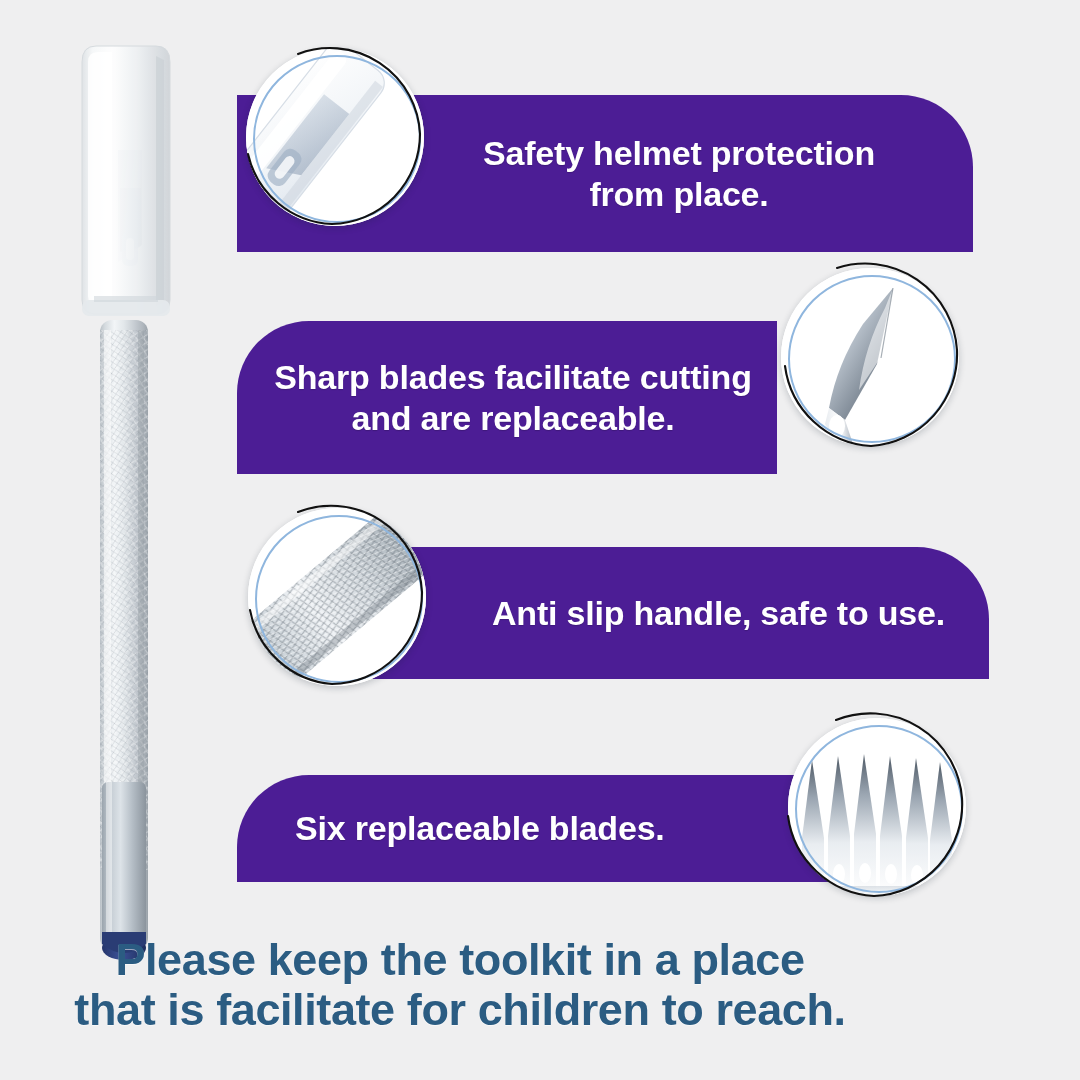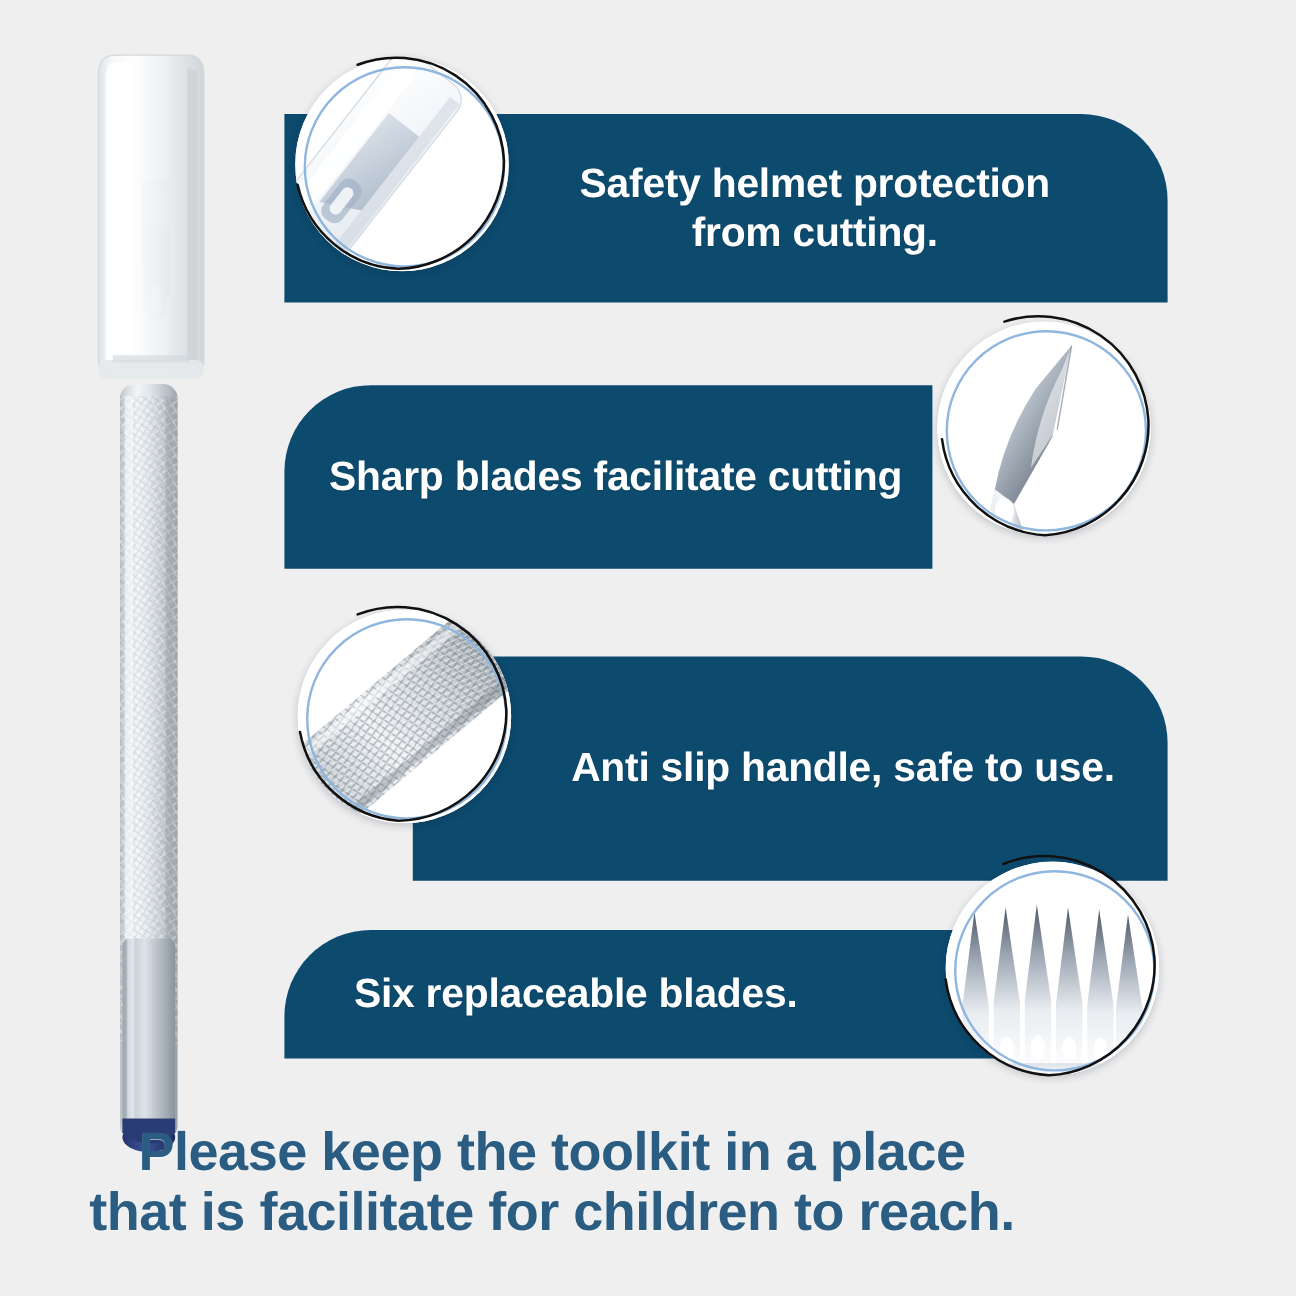--- a/index.html
+++ b/index.html
@@ -12,21 +12,21 @@
     position:relative;
   }
   #stage{position:absolute;inset:0;width:1080px;height:1080px;}
 
   
   .product{position:absolute;left:0;top:0;width:230px;height:1000px;}
 
   
   .banner{
     position:absolute;
-    background:#0c4a6e;
+    background:#4c1d95;
     display:flex;
     align-items:center;
     box-sizing:border-box;
   }
   .banner .btxt{
     color:#ffffff;
     font-weight:bold;
     font-size:34px;
     line-height:1.18;
     letter-spacing:-0.2px;
@@ -36,21 +36,21 @@
 
   
   .b1{left:237px;top:95px;width:736px;height:157px;border-radius:0 72px 0 0;}
   .b1 .btxt{text-align:center;padding-left:170px;padding-right:22px;}
 
   
   .b2{left:237px;top:321px;width:540px;height:153px;border-radius:72px 0 0 0;}
   .b2 .btxt{text-align:center;padding-left:22px;padding-right:10px;}
 
   
-  .b3{left:344px;top:547px;width:629px;height:187px;border-radius:0 72px 0 0;}
+  .b3{left:360px;top:547px;width:629px;height:132px;border-radius:0 72px 0 0;}
   .b3 .btxt{text-align:center;padding-left:110px;padding-right:22px;}
 
   
   .b4{left:237px;top:775px;width:640px;height:107px;border-radius:72px 0 0 0;}
   .b4 .btxt{text-align:left;padding-left:58px;padding-right:10px;}
 
   
   .mag{position:absolute;width:190px;height:190px;}
   .mag .disc{
     position:absolute;left:6px;top:6px;width:178px;height:178px;
@@ -163,21 +163,21 @@
       <path d="M88 62 Q88 52 98 52 L112 52 L112 306 L98 306 Q88 306 88 296 Z" fill="#ffffff" opacity=".82"></path>
       <path d="M156 56 L164 60 L164 302 L156 306 Z" fill="#c9cfd4" opacity=".65"></path>
       <rect x="82" y="300" width="88" height="16" rx="7" fill="#e5e9ec" opacity=".95"></rect>
       <rect x="94" y="296" width="64" height="6" fill="#cfd5da" opacity=".6"></rect>
     </svg>
   </div>
 
   <div class="banner b1">
     <div class="btxt">
       <span>Safety helmet protection</span><br>
-      <span>from cutting.</span>
+      <span>from place.</span>
     </div>
   </div>
 
   <div class="mag m1">
     <div class="disc">
       <div class="photo">
         <svg width="178" height="178" viewBox="0 0 178 178">
           <defs>
             <linearGradient id="c1a" x1="0" y1="0" x2="1" y2="1">
               <stop offset="0%" stop-color="#ffffff"></stop>
@@ -203,20 +203,21 @@
     </div>
     <div class="ring"></div>
     <svg class="sketch" viewBox="0 0 190 190">
       <path d="M58 12 A90 90 0 0 1 180 92 A90 90 0 0 1 92 182 A90 90 0 0 1 8 112" fill="none" stroke="#111111" stroke-width="2.1" stroke-linecap="round"></path>
     </svg>
   </div>
 
   <div class="banner b2">
     <div class="btxt">
       <span>Sharp blades facilitate cutting</span><br>
+      <span>and are replaceable.</span>
     </div>
   </div>
 
   <div class="mag m2">
     <div class="disc">
       <div class="photo">
         <svg width="178" height="178" viewBox="0 0 178 178">
           <defs>
             <linearGradient id="c2a" x1="0.1" y1="0" x2="0.9" y2="1">
               <stop offset="0%" stop-color="#fdfdfe"></stop>

